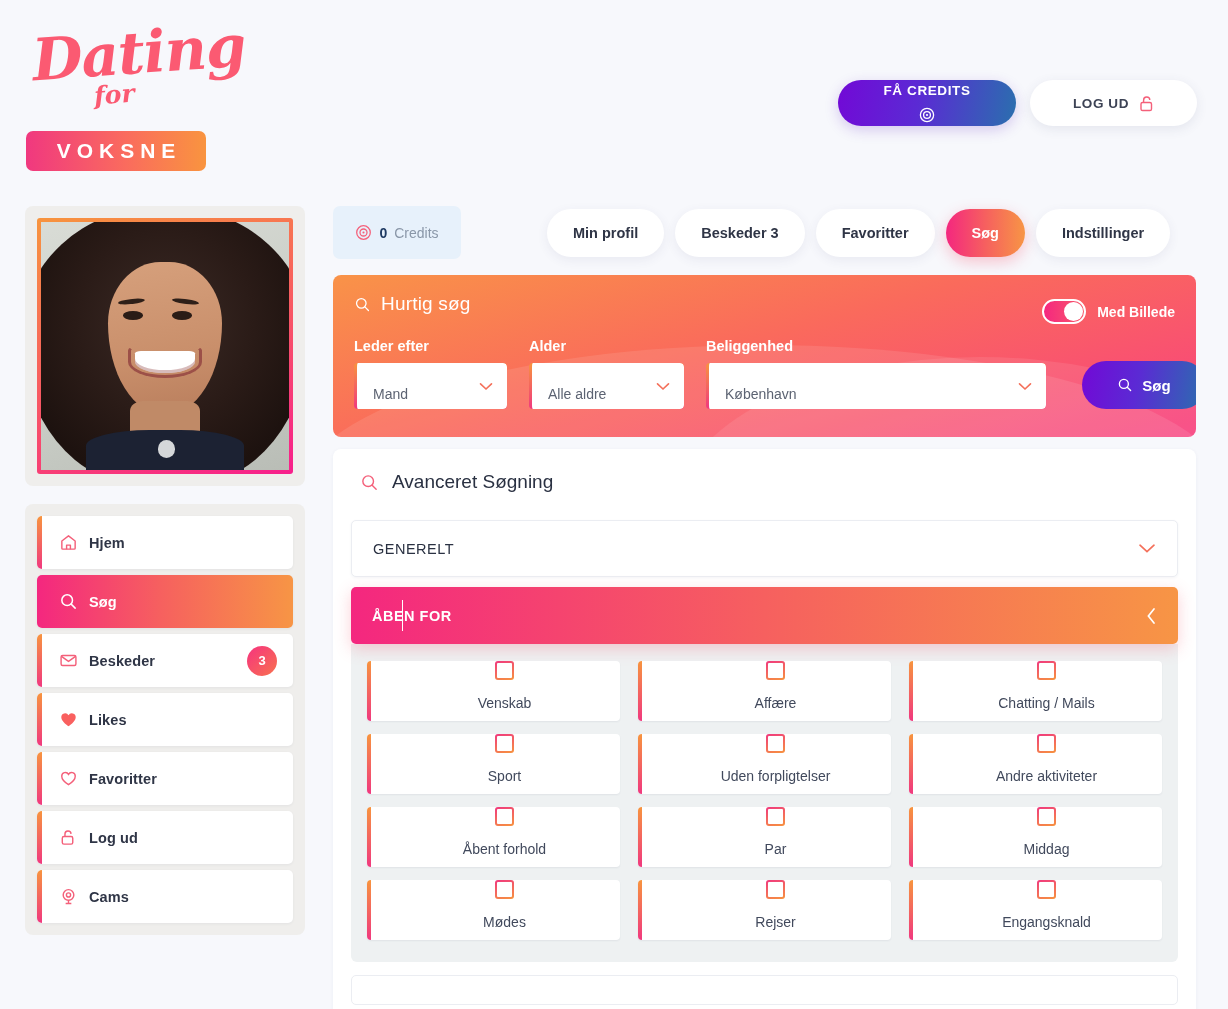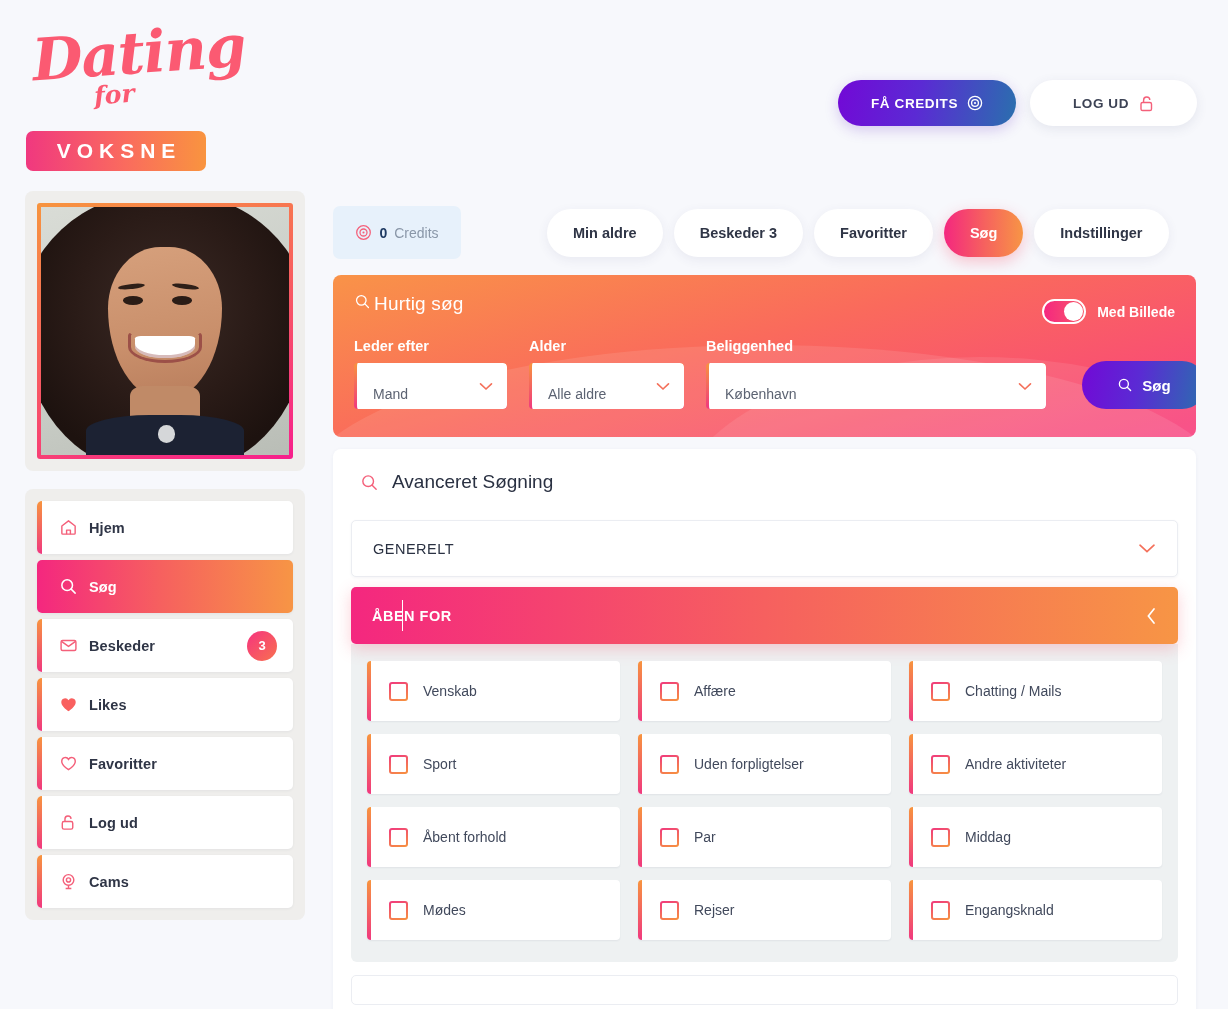--- a/index.html
+++ b/index.html
@@ -44,33 +44,34 @@
   }
 
   .btn-credits {
     position: absolute; left: 838px; top: 80px; width: 178px; height: 46px;
     border-radius: 23px;
     background: linear-gradient(100deg, #7209d6 0%, #5b2ad4 45%, #2a6fae 100%);
     display: flex; align-items: center; justify-content: center; gap: 9px;
     color: #fff; font-size: 13.5px; font-weight: bold; letter-spacing: .6px;
     cursor: pointer; border: none;
     box-shadow: 0 4px 14px rgba(90,30,190,.22);
+    flex-direction: column;
   }
   .btn-logout {
     position: absolute; left: 1030px; top: 80px; width: 167px; height: 46px;
     border-radius: 23px; background: #fff;
     display: flex; align-items: center; justify-content: center; gap: 10px;
     color: #3d4355; font-size: 13.5px; font-weight: bold; letter-spacing: .6px;
     cursor: pointer; border: none;
     box-shadow: 0 3px 12px rgba(60,70,110,.10);
   }
 
   
   .sidebar {
-    position: absolute; left: 25px; top: 191px; width: 280px;
+    position: absolute; left: 25px; top: 206px; width: 280px;
   }
   .profile-card {
     background: #efeeec; border-radius: 8px; padding: 12px;
     width: 280px; height: 280px;
   }
   .profile-photo {
     width: 256px; height: 256px; border-radius: 3px;
     padding: 4px;
     background: linear-gradient(160deg, #f7943e 0%, #f8615d 45%, #f71f8c 100%);
   }
@@ -186,21 +187,21 @@
     background: rgba(255,255,255,.10);
     border-radius: 50% 50% 0 0 / 100% 100% 0 0;
   }
   .quick .wave2 {
     position: absolute; left: 40%; bottom: -70px; width: 70%; height: 150px;
     background: rgba(255,255,255,.09);
     border-radius: 50% 50% 0 0 / 100% 100% 0 0;
   }
   .quick-title {
     position: absolute; left: 21px; top: 18px;
-    display: flex; align-items: flex-start; gap: 3px;
+    display: flex; align-items: center; gap: 10px;
     color: #fff; font-size: 19px; letter-spacing: .2px;
   }
   .toggle-wrap {
     position: absolute; right: 21px; top: 24px;
     display: flex; align-items: center; gap: 11px;
   }
   .toggle {
     width: 44px; height: 25px; border-radius: 13px;
     background: linear-gradient(90deg,#f5277f 0%, #f85a6a 100%);
     border: 2px solid #fff; position: relative; cursor: pointer;
@@ -269,20 +270,21 @@
     padding: 17px 16px 22px 16px; margin-top: 0;
   }
   .grid {
     display: grid; grid-template-columns: repeat(3, 1fr); gap: 13px 18px;
   }
   .chk-card {
     position: relative; height: 60px; background: #fff; border-radius: 4px;
     display: flex; align-items: center; padding-left: 22px; gap: 15px;
     cursor: pointer; box-shadow: 0 1px 2px rgba(40,50,90,.07);
     overflow: hidden;
+    flex-direction: column;
   }
   .chk-card::before {
     content: ""; position: absolute; left: 0; top: 0; bottom: 0; width: 4px;
     background: linear-gradient(180deg, #f7943e 0%, #f0387f 100%);
   }
   .chk-box {
     width: 19px; height: 19px; border-radius: 3px; flex: none;
     background-image: linear-gradient(#fff,#fff), linear-gradient(160deg,#f0387f,#f7943e);
     background-origin: border-box; background-clip: padding-box, border-box;
     border: 2px solid transparent;
@@ -437,21 +439,21 @@
           <circle cx="8" cy="8" r="6.4"></circle>
             <circle cx="8" cy="8" r="3.3"></circle>
             <circle cx="8" cy="8" r="1" fill="#f4607a" stroke="none"></circle>
         </svg>
       </span>
       <span class="num">0</span>
       <span class="lbl">Credits</span>
     </div>
 
     <div class="tabs">
-      <div class="tab">Min aldre</div>
+      <div class="tab">Min profil</div>
       <div class="tab">Beskeder 3</div>
       <div class="tab">Favoritter</div>
       <div class="tab active">Søg</div>
       <div class="tab">Indstillinger</div>
     </div>
   </div>
 
   <div class="quick">
     <div class="wave"></div>
     <div class="wave2"></div>

